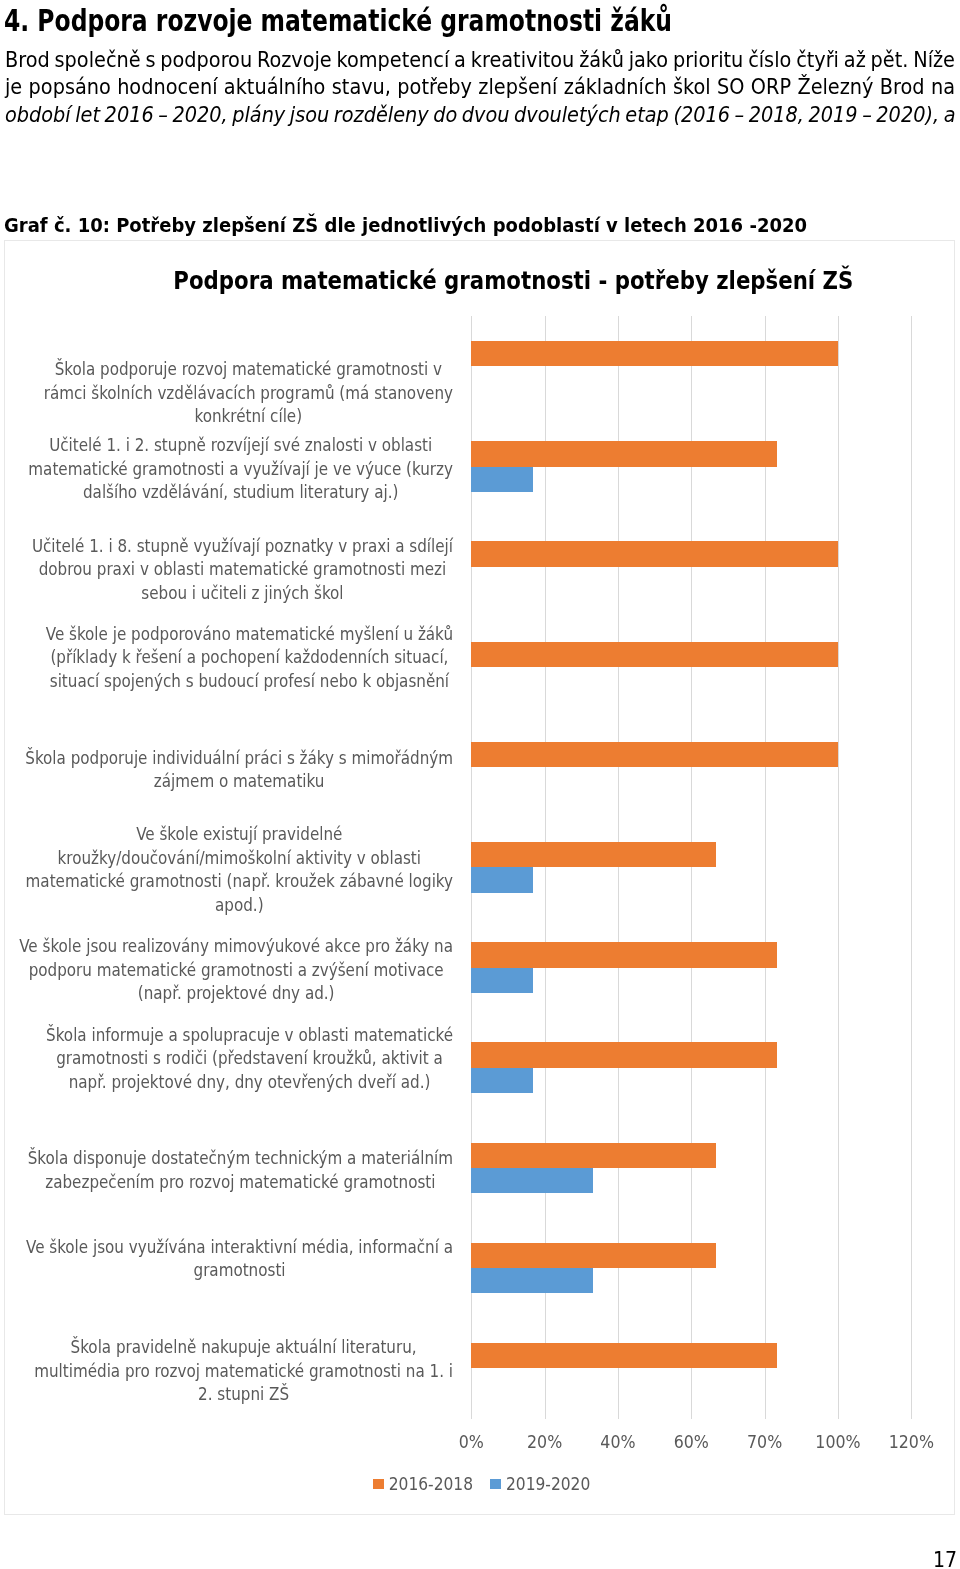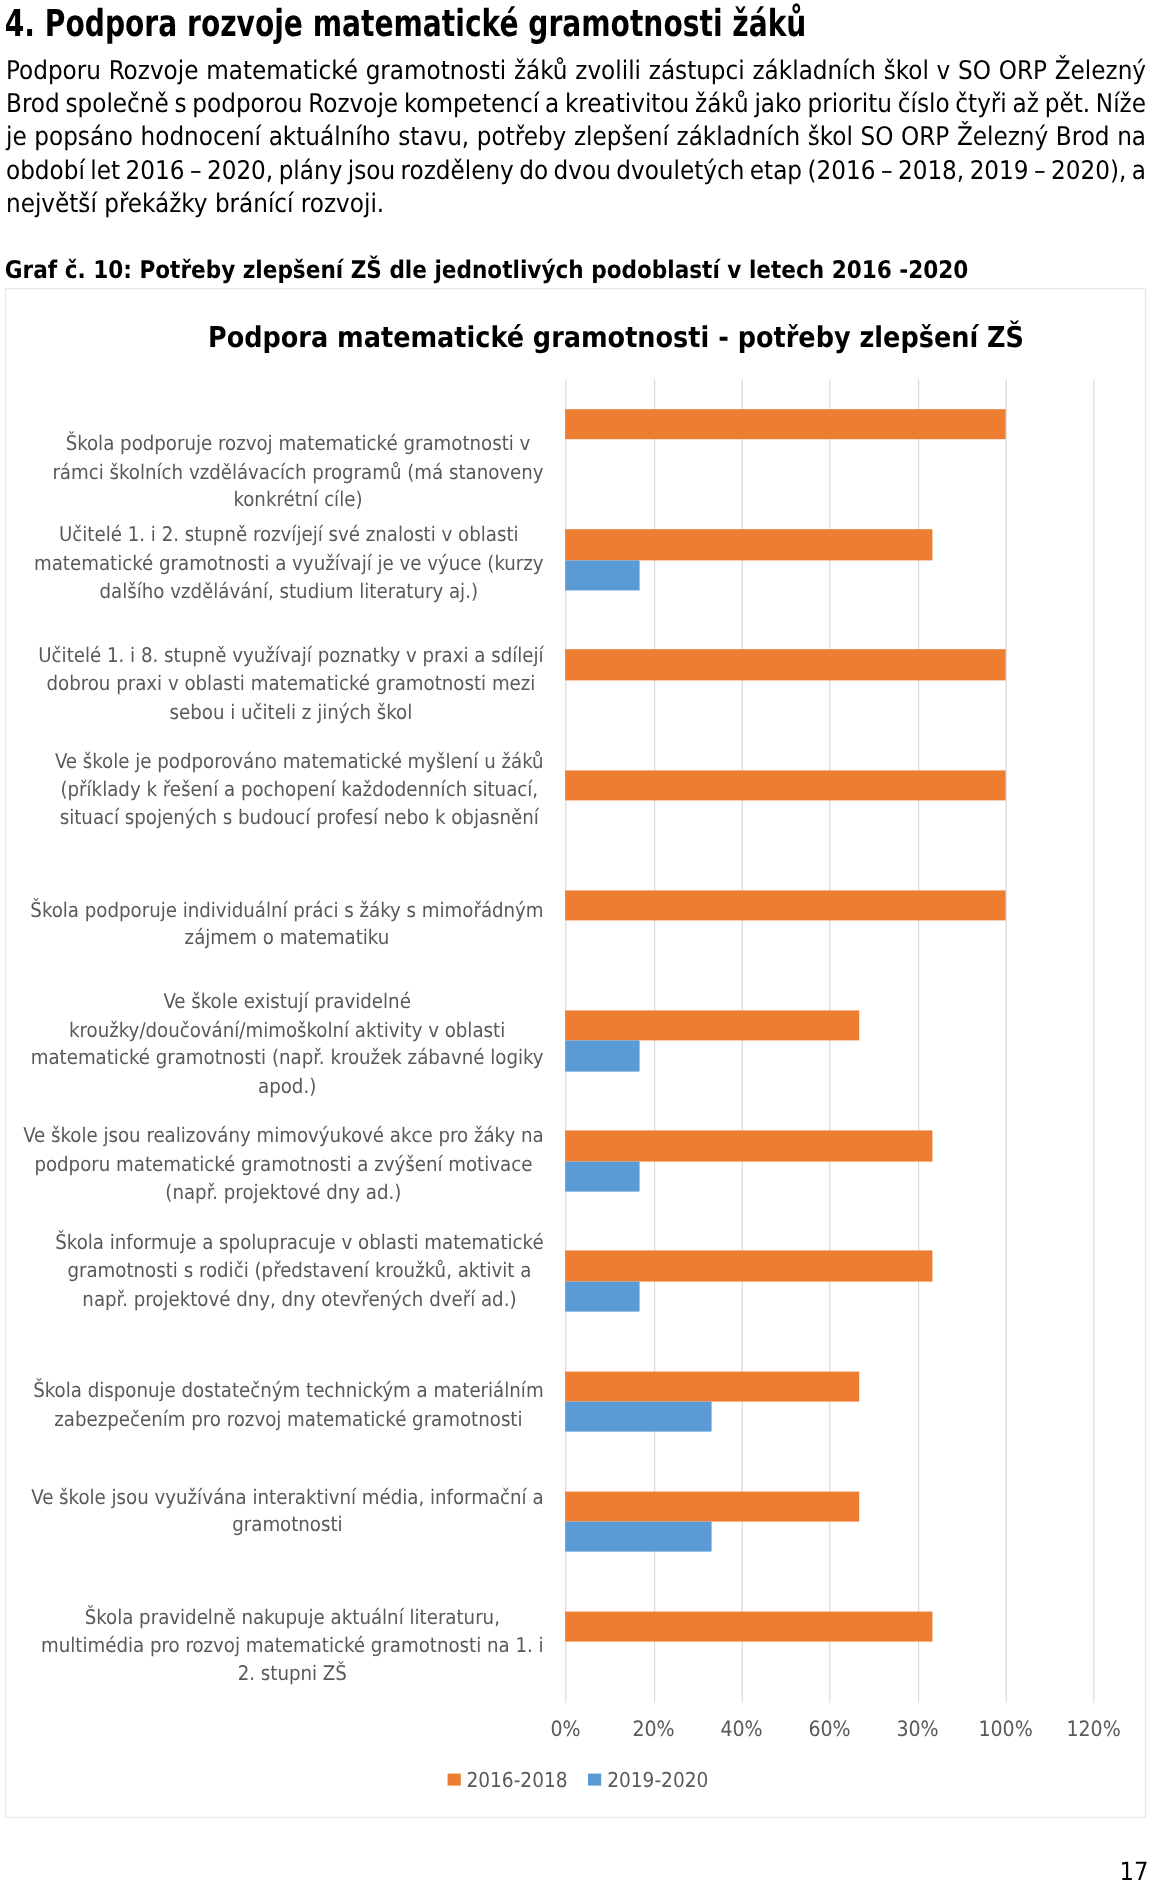--- a/index.html
+++ b/index.html
@@ -86,25 +86,23 @@
                font-size:21px;line-height:22px;color:#000;}
 </style>
 </head>
 <body>
 
 <div class="page">
 
   <div id="doc-heading" style="transform-origin: left top; transform: scaleX(0.8404);">4. Podpora rozvoje matematické gramotnosti žáků</div>
 
   <div id="intro-paragraph">
-      <div class="pline"><span style="word-spacing: 0.330729px;">Podporu Rozvoje matematické gramotnosti žáků zvolili zástupci základních škol v SO ORP Železný</span></div>
       <div class="pline"><span style="word-spacing: -1.29062px;">Brod společně s podporou Rozvoje kompetencí a kreativitou žáků jako prioritu číslo čtyři až pět. Níže</span></div>
       <div class="pline"><span style="word-spacing: 0.24399px;">je popsáno hodnocení aktuálního stavu, potřeby zlepšení základních škol SO ORP Železný Brod na</span></div>
-      <div class="pline"><span style="word-spacing: -1.5599px;">období let 2016 – 2020, plány jsou rozděleny do dvou dvouletých etap (2016 – 2018, 2019 – 2020), a</span></div>
-      <div class="pline"><span>největší překážky bránící rozvoji.</span></div>
+      <div class="pline"><span style="word-spacing: -1.5599px; font-style: italic;">období let 2016 – 2020, plány jsou rozděleny do dvou dvouletých etap (2016 – 2018, 2019 – 2020), a</span></div>
     </div>
 
   <div id="figure-caption" style="transform-origin: left top; transform: scaleX(0.991167);">Graf č. 10: Potřeby zlepšení ZŠ dle jednotlivých podoblastí v letech 2016 -2020</div>
 
   <div id="chart">
     <div id="chart-title"><span style="display: inline-block; transform-origin: center top; transform: scaleX(0.990351);">Podpora matematické gramotnosti - potřeby zlepšení ZŠ</span></div>
     <div id="cat-labels">
         <div class="cat-label" style="top: 17.85px; margin-top: 24px;">
           <span class="cl">Škola podporuje rozvoj matematické gramotnosti v</span>
           <span class="cl">rámci školních vzdělávacích programů (má stanoveny</span>
@@ -212,21 +210,21 @@
         </div>
         <div class="barslot" style="top: 1002px; height: 100.2px;">
           <div class="bar" style="background: rgb(237, 125, 49); width: 305.433px; top: 24.8px;"></div>
         </div>
       </div>
     <div id="xaxis-labels">
         <div class="xlab" style="left: 0px;"><span>0%</span></div>
         <div class="xlab" style="left: 73.3333px;"><span>20%</span></div>
         <div class="xlab" style="left: 146.667px;"><span>40%</span></div>
         <div class="xlab" style="left: 220px;"><span>60%</span></div>
-        <div class="xlab" style="left: 293.333px;"><span>30%</span></div>
+        <div class="xlab" style="left: 293.333px;"><span>70%</span></div>
         <div class="xlab" style="left: 366.667px;"><span>100%</span></div>
         <div class="xlab" style="left: 440px;"><span>120%</span></div>
       </div>
     <div id="legend"><span class="legend-item"><span class="legend-swatch" style="background: rgb(237, 125, 49);"></span><span class="lt">2016-2018</span></span><span class="legend-item"><span class="legend-swatch" style="background: rgb(91, 155, 213);"></span><span class="lt">2019-2020</span></span></div>
   </div>
 
   <div id="page-number">17</div>
 </div>
 
 </body></html>

